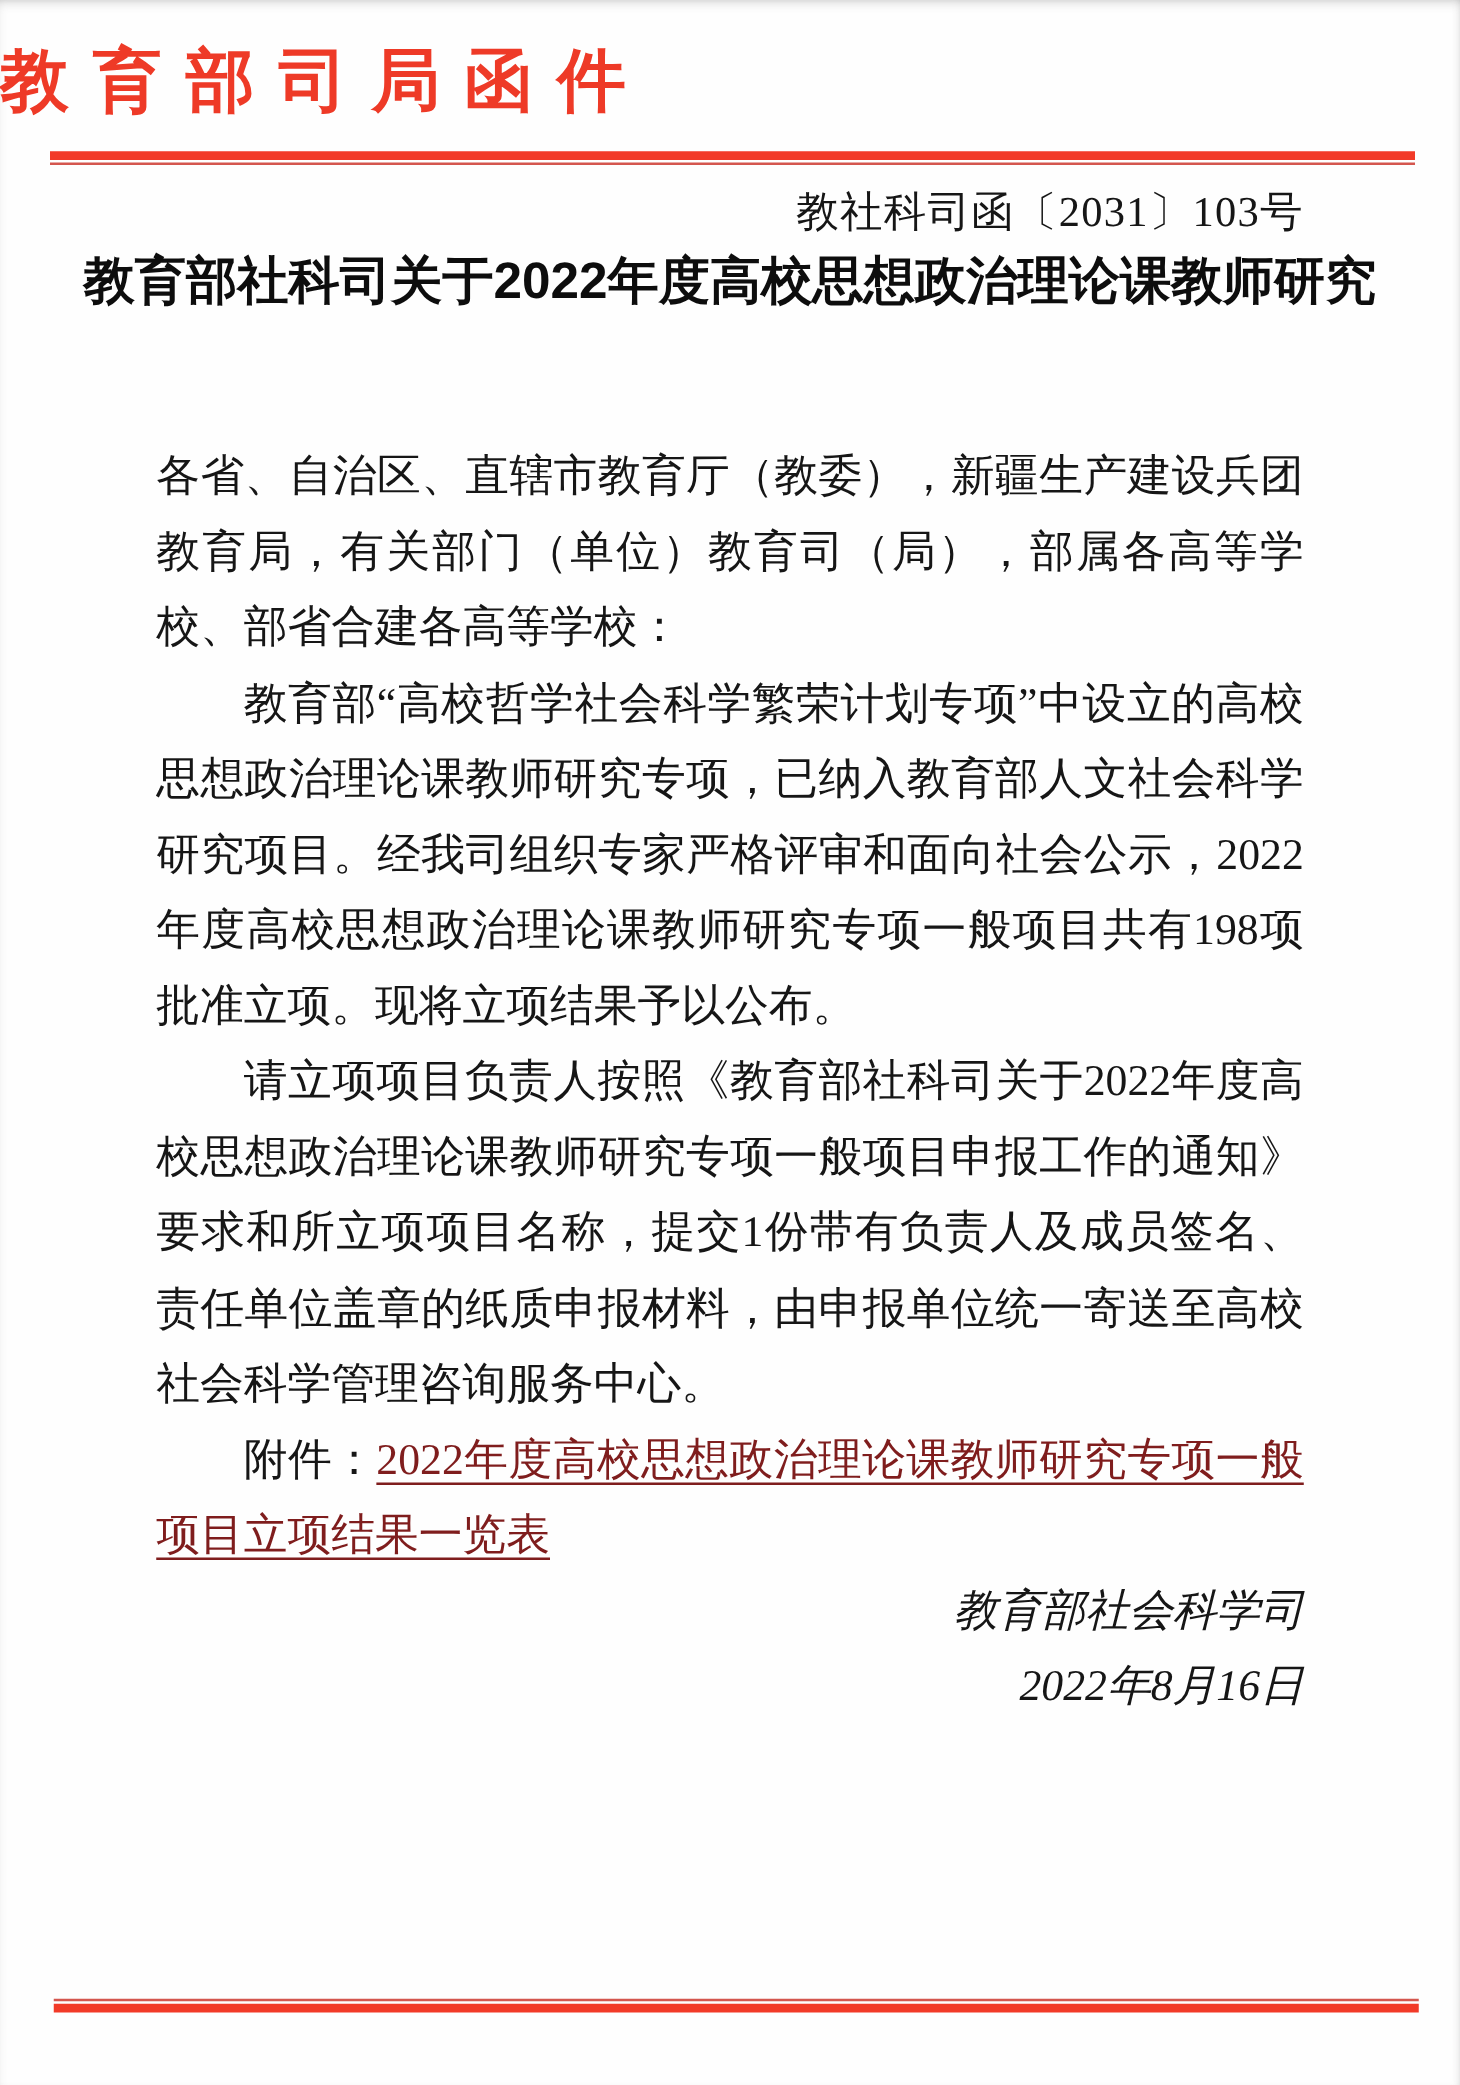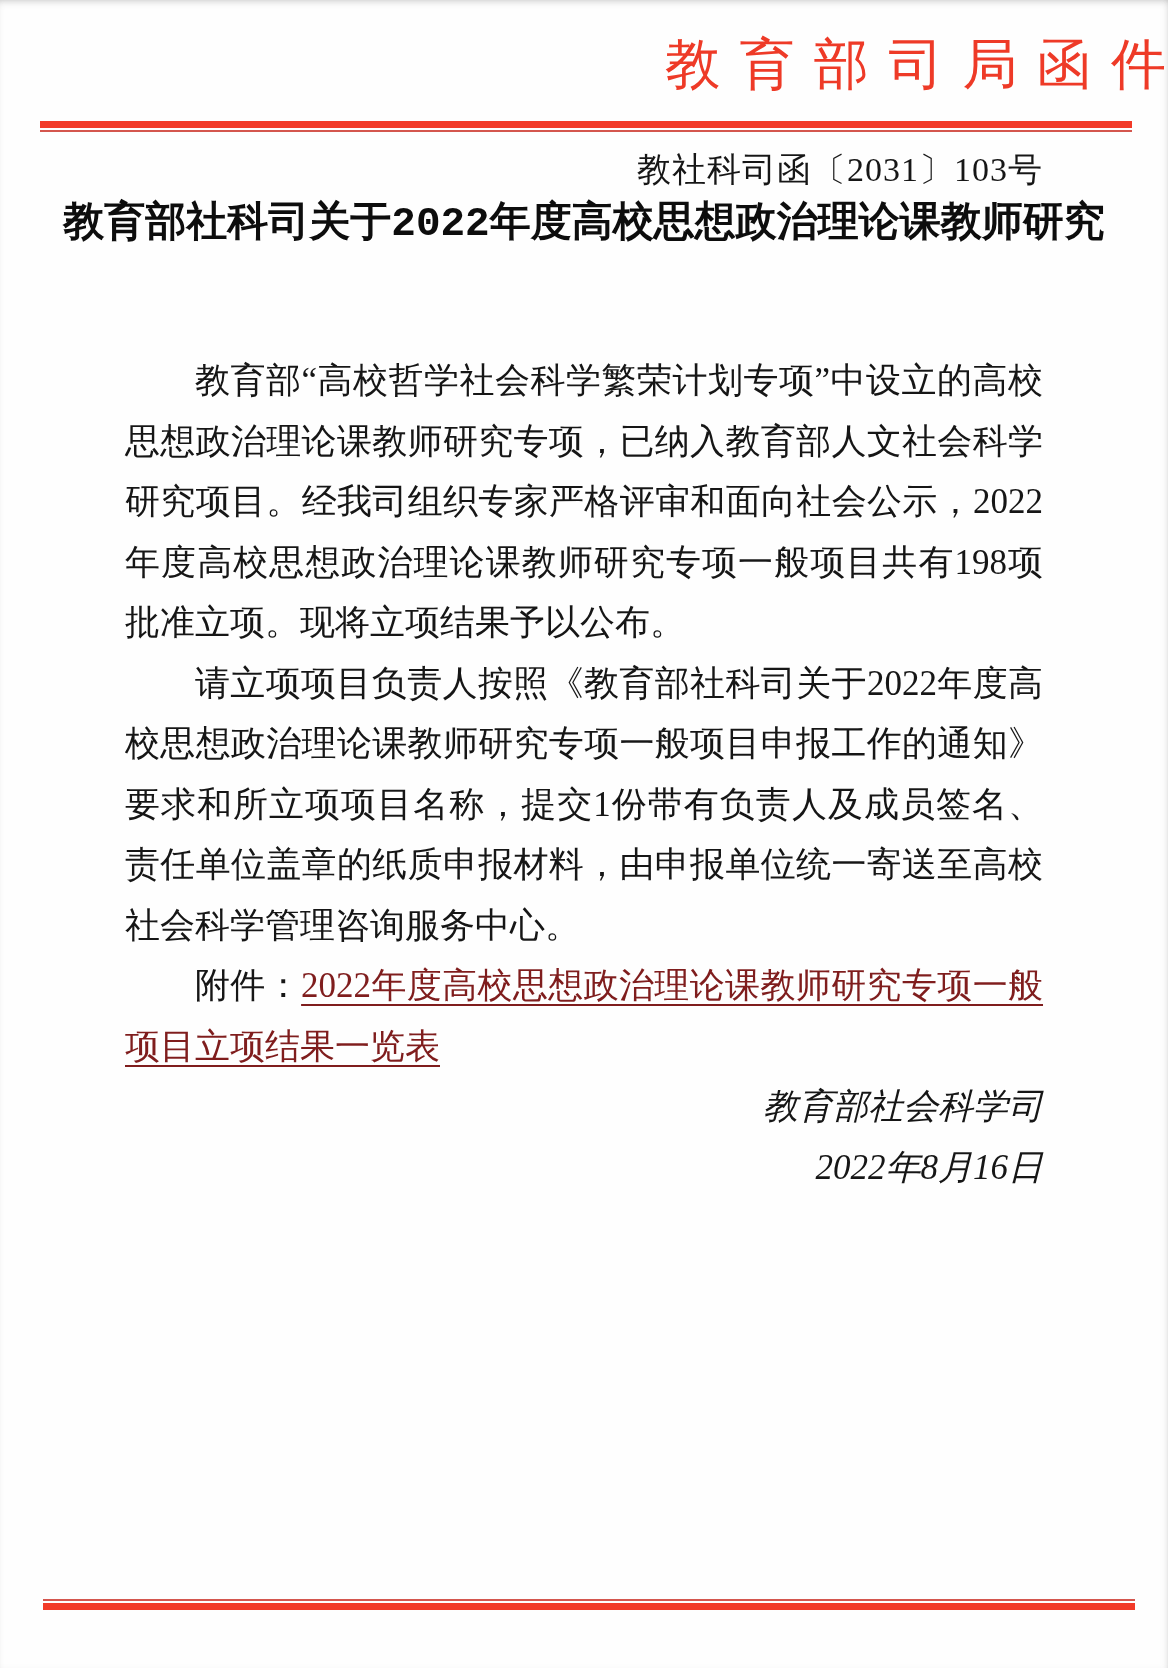--- a/index.html
+++ b/index.html
@@ -8,23 +8,23 @@
     width:1168px;height:1668px;
     margin:0 auto;
     background:#fefefe;
     overflow:hidden;
     font-family:"Liberation Serif","DejaVu Serif",serif;
     color:#161616;
     box-shadow:inset 0 5px 10px -6px rgba(90,90,90,.45), inset -4px 0 8px -6px rgba(120,120,120,.35);
   }
   .banner{
     position:absolute;top:30px;left:0;right:0;
-    text-align:right;
+    text-align:left;
     font-family:"Liberation Sans","DejaVu Sans",sans-serif;
-    font-weight:normal;
+    font-weight:bold;
     font-size:55px;
     line-height:1.25;
     color:#ee3a27;
     letter-spacing:2px;
     white-space:nowrap;
   }
   .rule{position:absolute;left:40px;right:36px;}
   .rule-top{top:121px;}
   .rule-bottom{top:1599px;left:43px;right:33px;}
   .rule .thick{height:7px;background:#f23a28;}
@@ -34,21 +34,21 @@
   .docnum{
     position:absolute;top:147px;right:125px;
     font-size:34px;
     letter-spacing:1px;
     white-space:nowrap;
   }
   .title{
     position:absolute;top:196px;left:0;right:0;
     margin:0;
     text-align:center;
-    font-family:Liberation Mono, monospace;
+    font-family:Liberation Sans, sans-serif;
     font-weight:bold;
     font-size:41px;
     line-height:57px;
     color:#0d0d0d;
   }
   .title .tl{display:block;}
   .bodytext{
     position:absolute;top:351px;left:125px;width:918px;
     font-size:35px;
     line-height:60.5px;
@@ -78,20 +78,21 @@
     <div class="thin"></div>
   </div>
 
   <div class="docnum">教社科司函〔2031〕103号</div>
 
   <h1 class="title">
     <span class="tl">教育部社科司关于2022年度高校思想政治理论课教师研究</span>
   </h1>
 
   <div class="bodytext">
+    <p class="salutation">各省、自治区、直辖市教育厅（教委），新疆生产建设兵团教育局，有关部门（单位）教育司（局），部属各高等学校、部省合建各高等学校：</p>
     <p class="para">教育部“高校哲学社会科学繁荣计划专项”中设立的高校思想政治理论课教师研究专项，已纳入教育部人文社会科学研究项目。经我司组织专家严格评审和面向社会公示，2022年度高校思想政治理论课教师研究专项一般项目共有198项批准立项。现将立项结果予以公布。</p>
     <p class="para">请立项项目负责人按照《教育部社科司关于2022年度高校思想政治理论课教师研究专项一般项目申报工作的通知》要求和所立项项目名称，提交1份带有负责人及成员签名、责任单位盖章的纸质申报材料，由申报单位统一寄送至高校社会科学管理咨询服务中心。</p>
     <p class="para"><span>附件：</span><a class="link">2022年度高校思想政治理论课教师研究专项一般项目立项结果一览表</a></p>
     <p class="sign">教育部社会科学司</p>
     <p class="sign">2022年8月16日</p>
   </div>
 
   <div class="rule rule-bottom">
     <div class="thin"></div>
     <div class="thick"></div>

